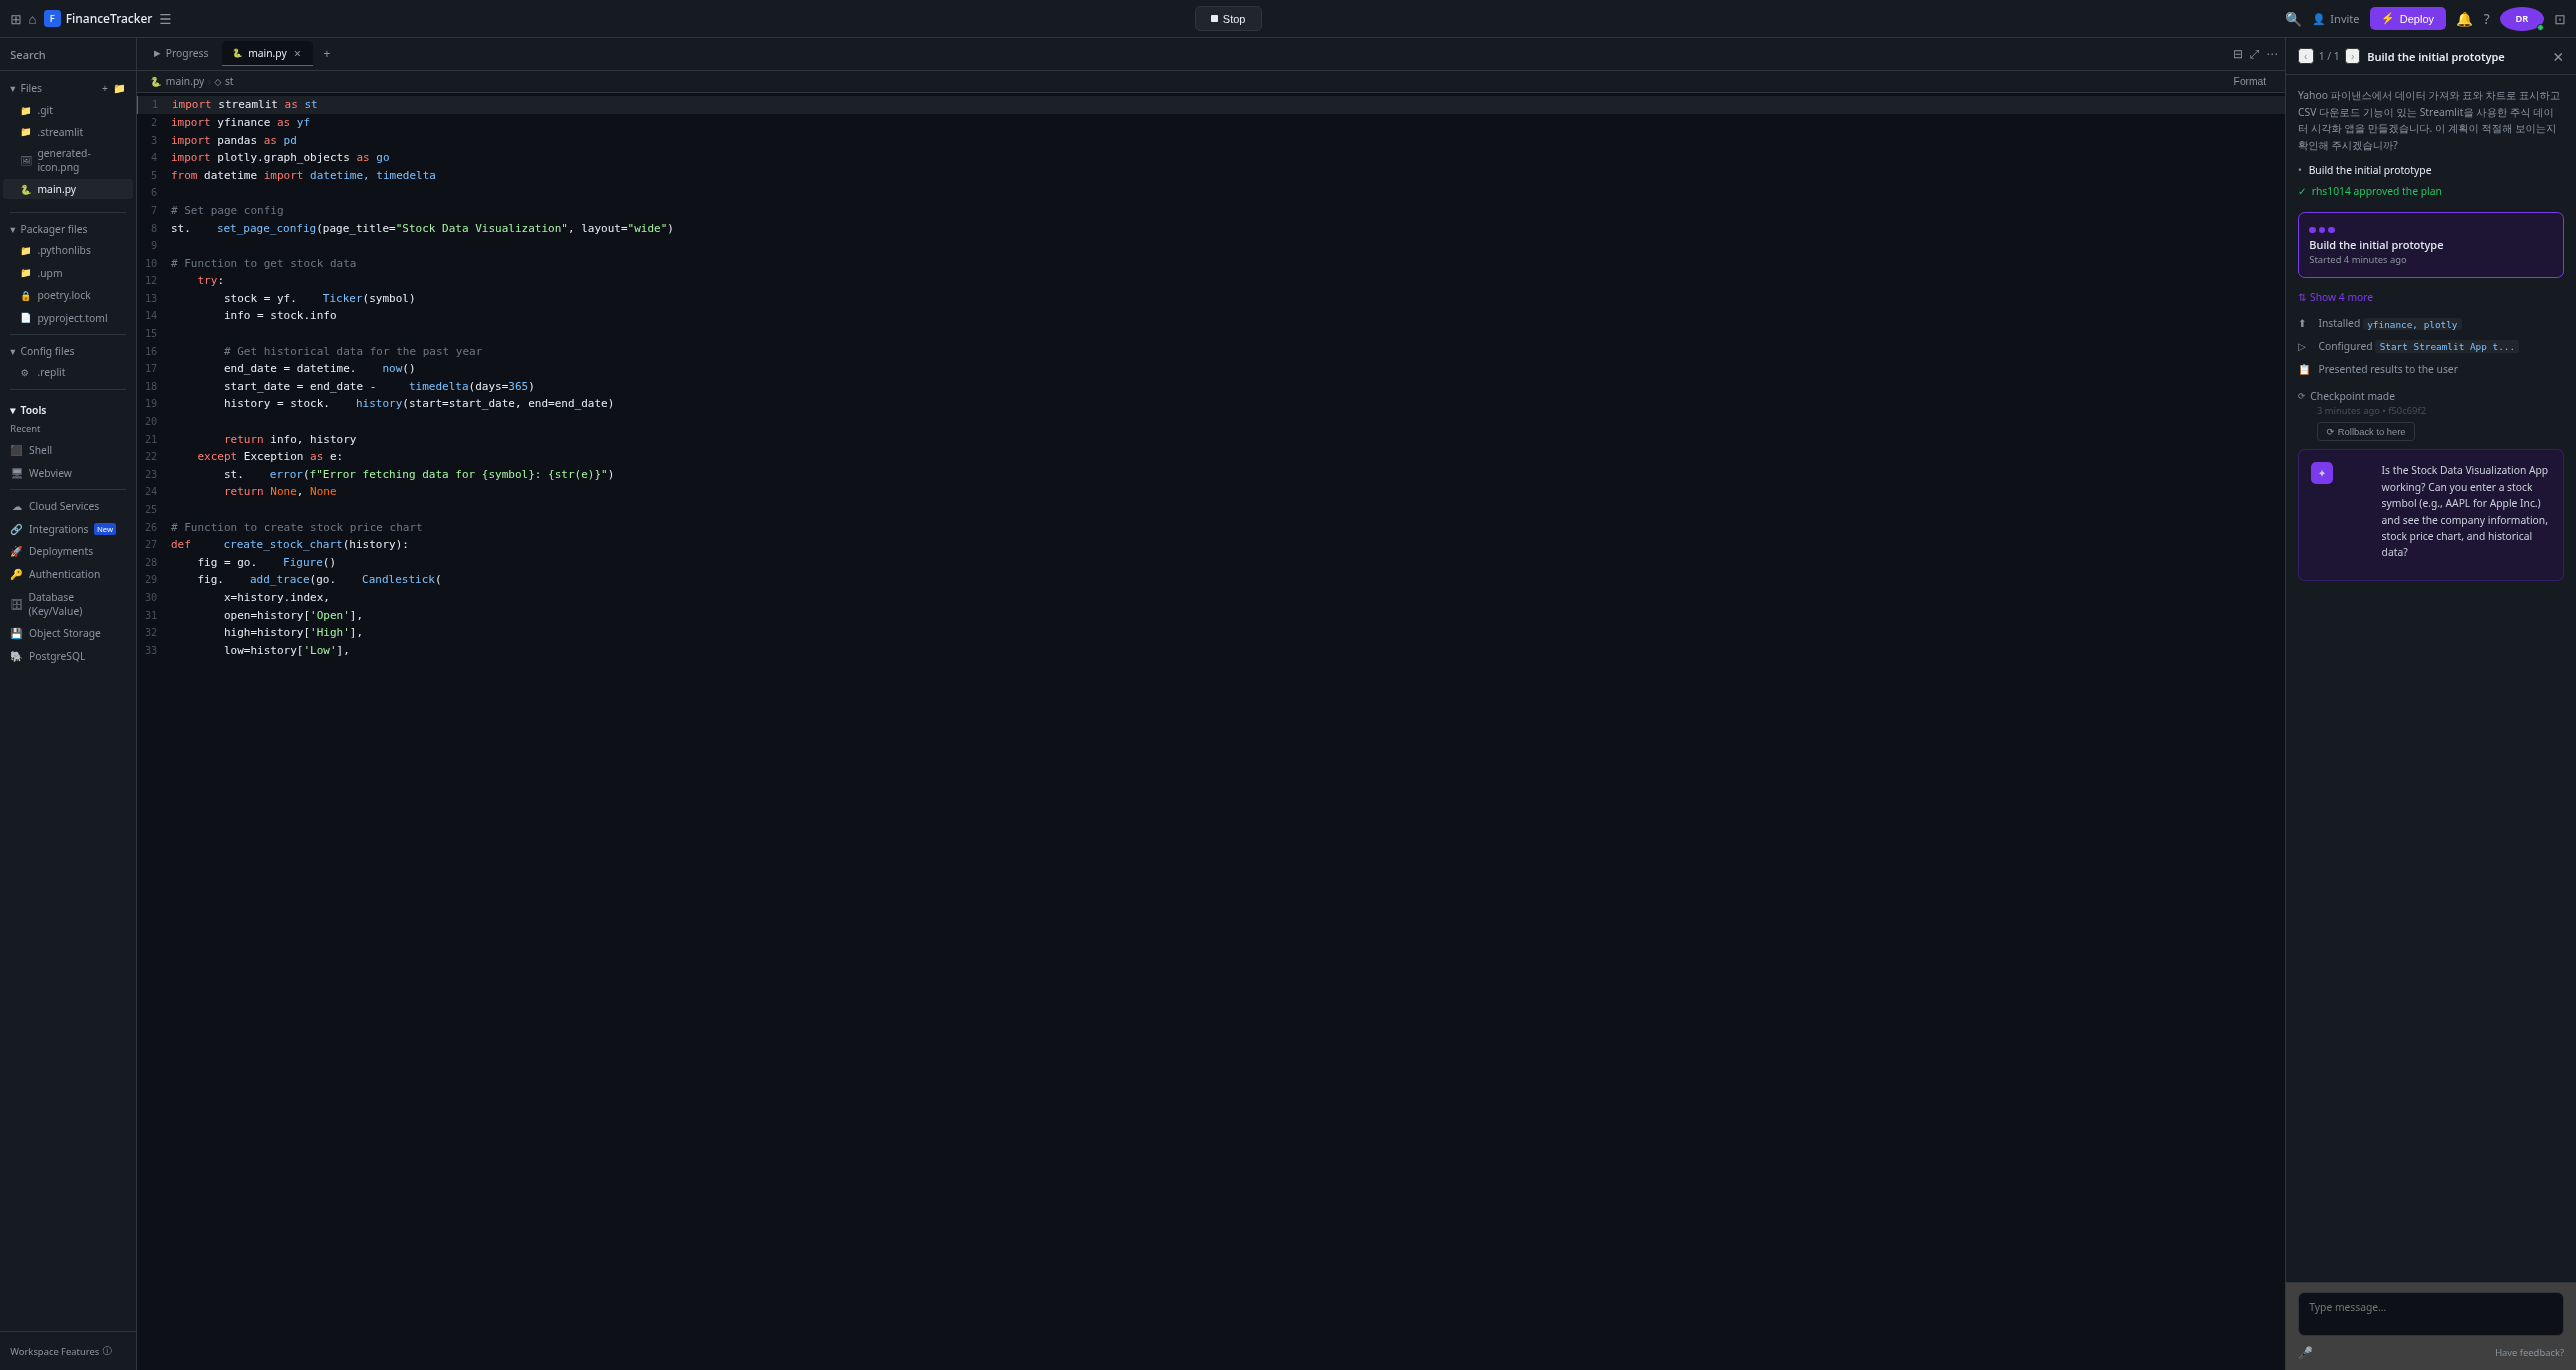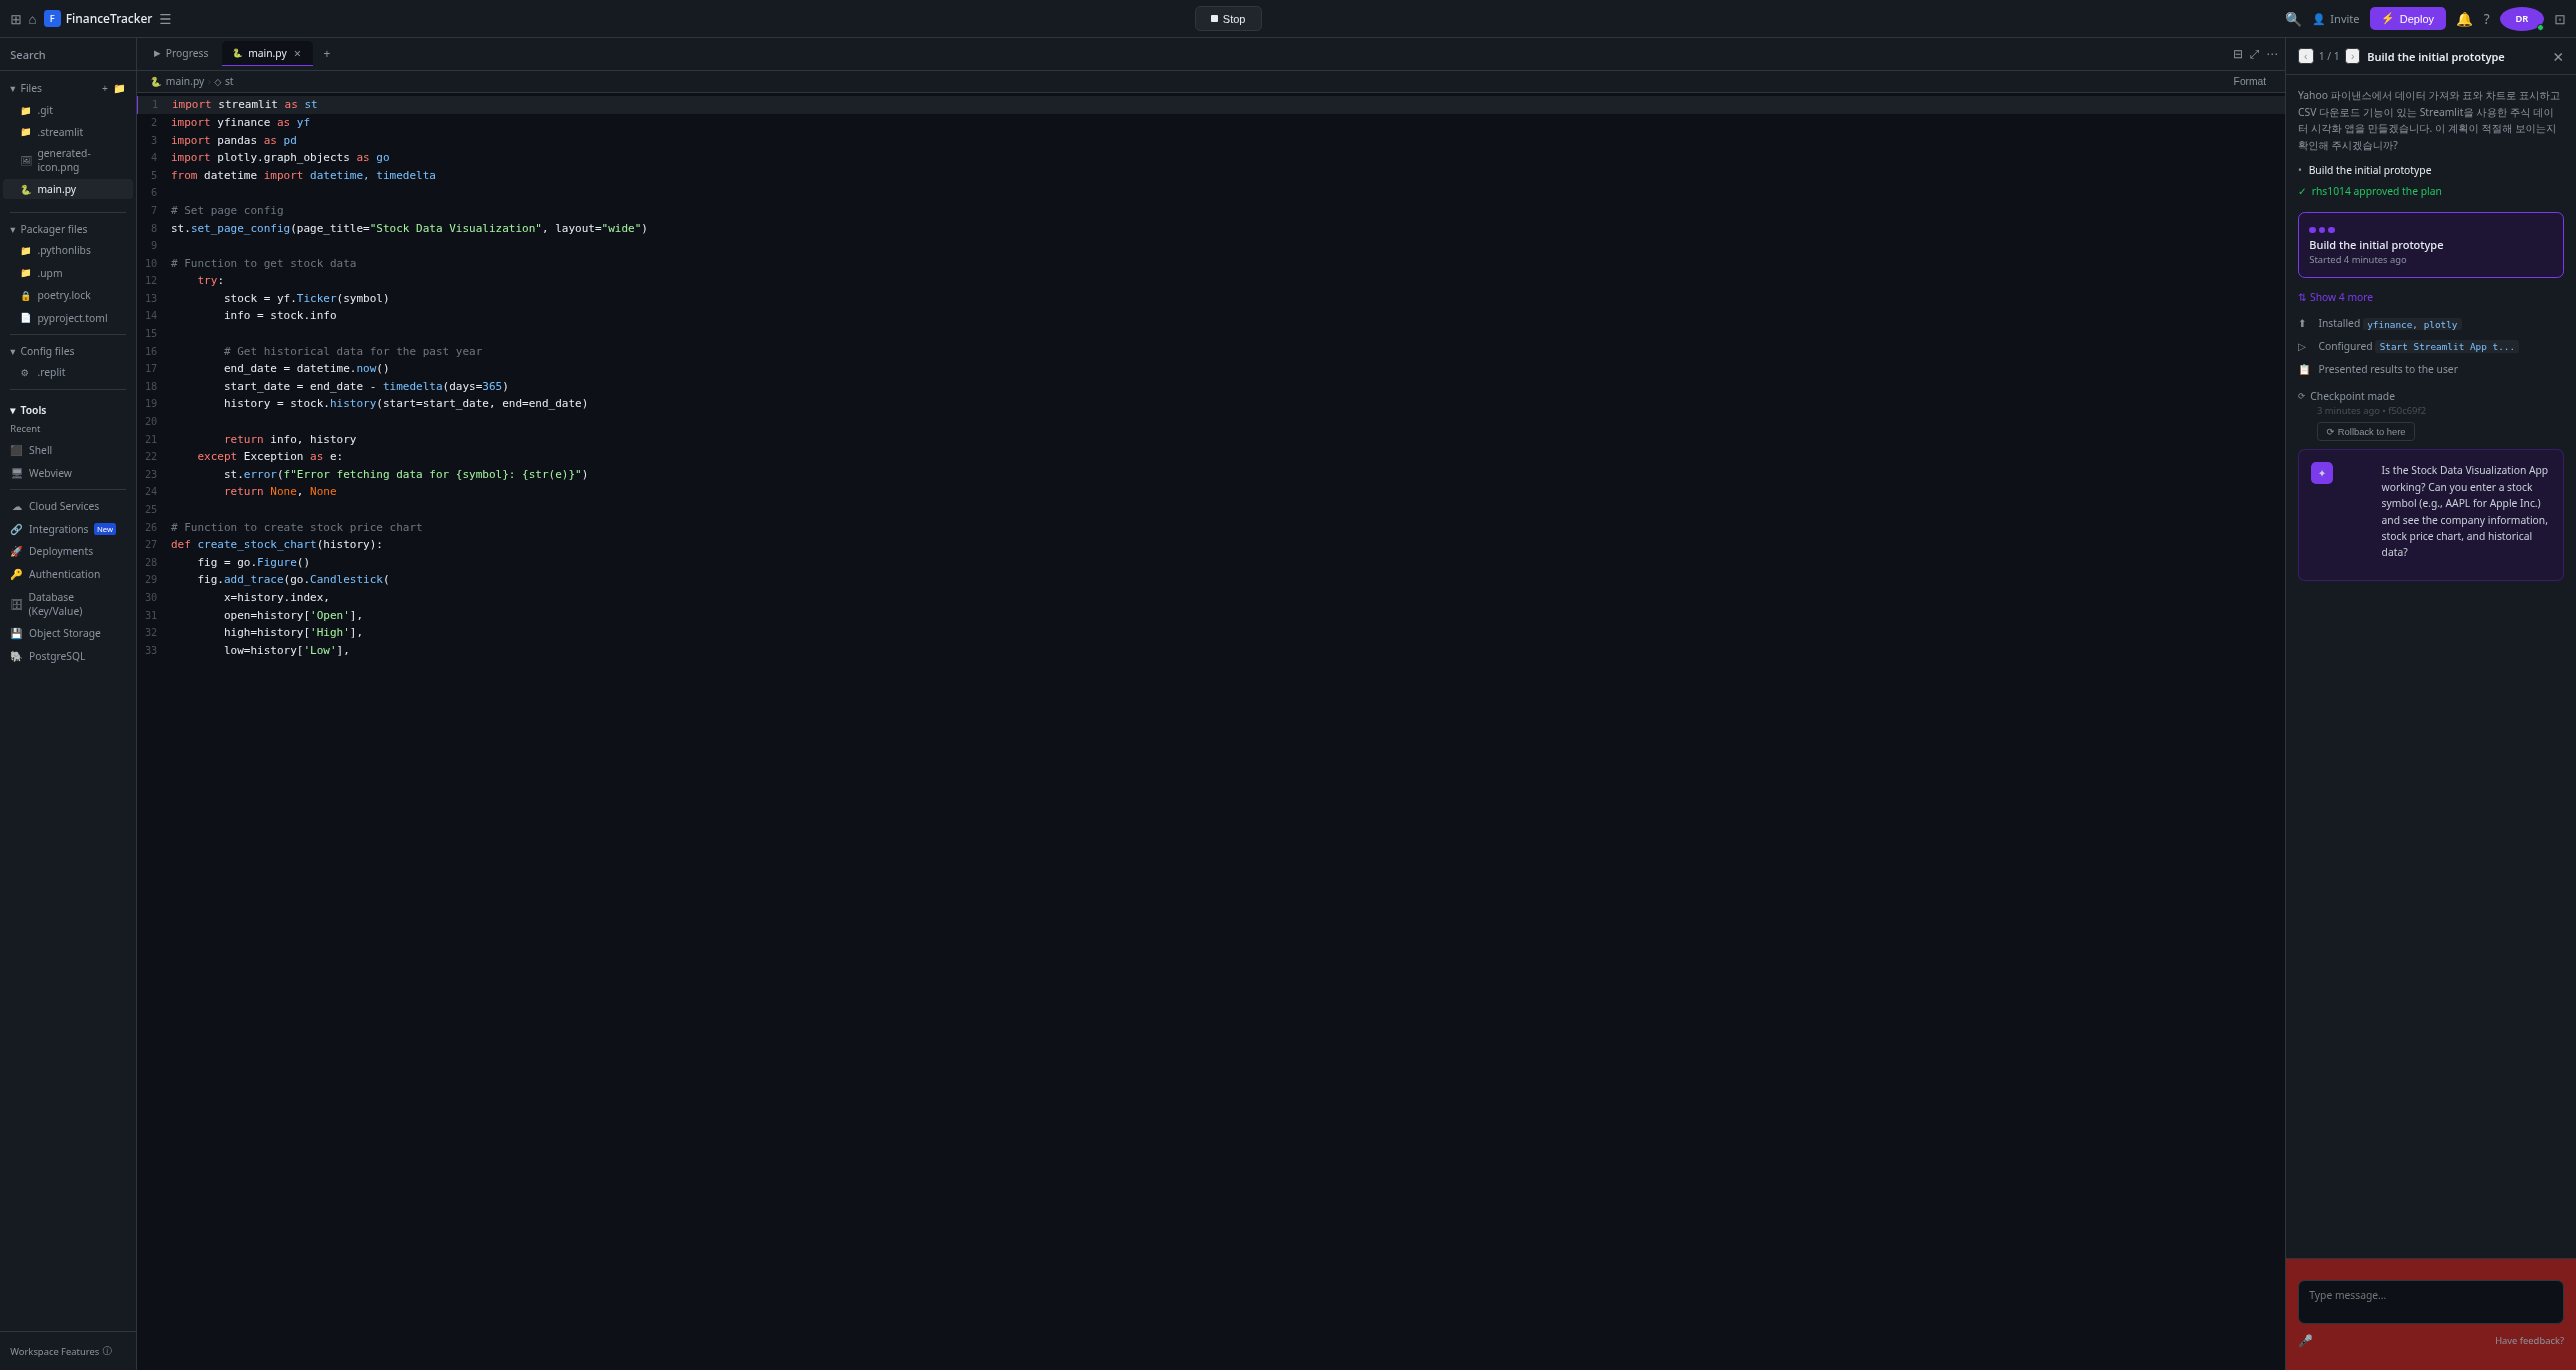--- a/index.html
+++ b/index.html
@@ -204,21 +204,21 @@
       text-align: right;
       padding-right: 13.7px;
       padding-left: 6.8px;
       user-select: none;
       font-size: 10.3px;
       flex-shrink: 0;
     }
     .line-content { flex: 1; padding-right: 13.7px; white-space: pre; }
     .kw { color: #ff7b72; }
     .kw2 { color: #f97316; }
-    .fn { color: #79c0ff; }
+    .fn { color: #79c0ff; margin-left: 26px; }
     .str { color: #a5f3a0; }
     .comment { color: #6e7681; }
     .var { color: #e6edf3; }
     .import-name { color: #79c0ff; }
     .num { color: #79c0ff; }
     .punc { color: #e6edf3; }
     .cursor-line { background: #1c2128; border-left: 1.7px solid #7c3aed; }
 
     
     .right-panel {
@@ -318,22 +318,22 @@
       padding: 12px;
       margin: 8.6px 0;
     }
     .agent-message-header { display: flex; align-items: flex-start; gap: 8.6px; margin-bottom: 6.8px; }
     .agent-avatar { width: 22px; height: 22px; background: #7c3aed; border-radius: 5.1px; display: flex; align-items: center; justify-content: center; font-size: 10.3px; flex-shrink: 0; }
     .agent-message-text { color: #c9d1d9; font-size: 10.3px; line-height: 1.6; margin-left: 40px; }
 
     
     .chat-input-area {
       border-top: 0.9px solid #30363d;
-      padding: 21px 12px;
-      background: #7f1d1d;
+      padding: 9px 12px;
+      background: #404040;
     }
     .chat-input {
       width: 100%;
       background: #0d1117;
       border: 0.9px solid #30363d;
       border-radius: 6.8px;
       color: #8b949e;
       font-size: 10.3px;
       padding: 6.8px 10.3px;
       resize: none;

